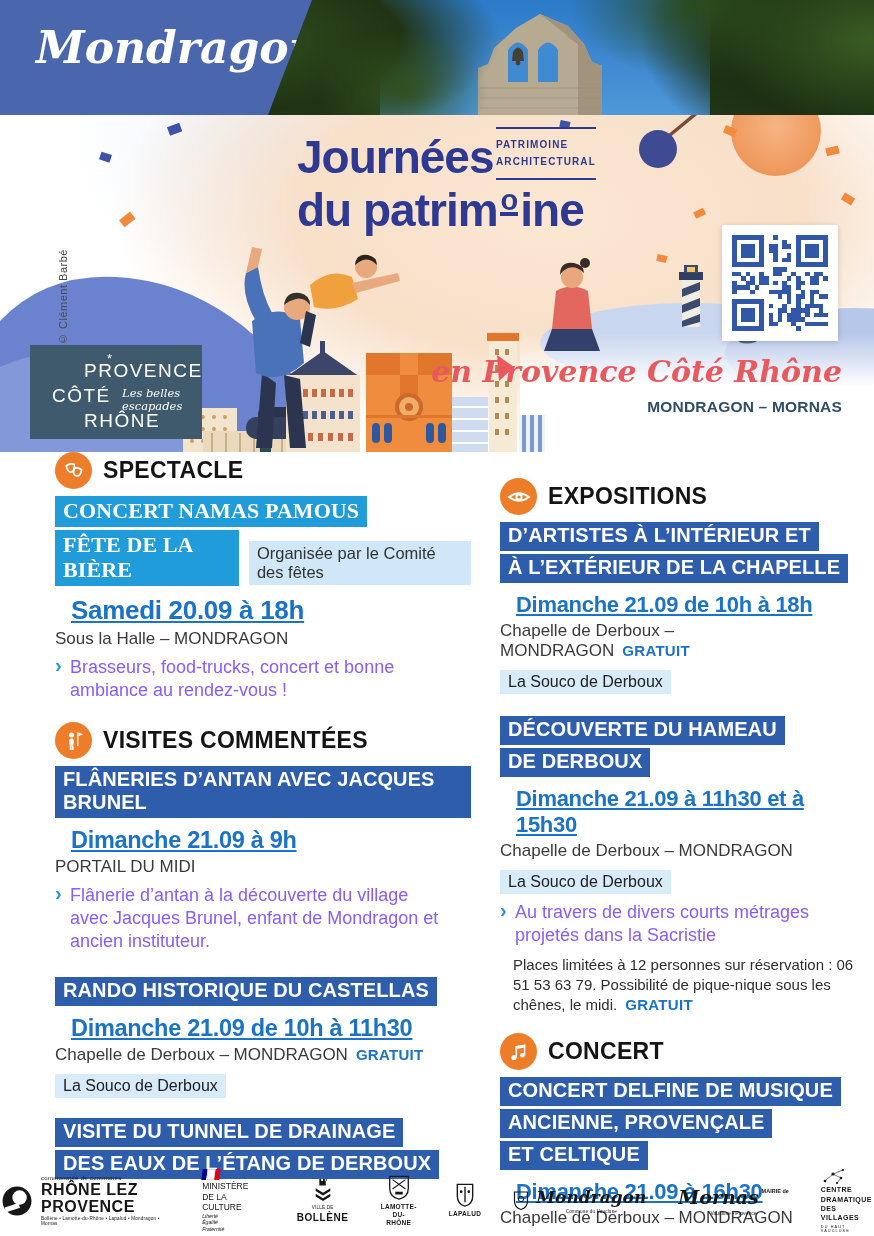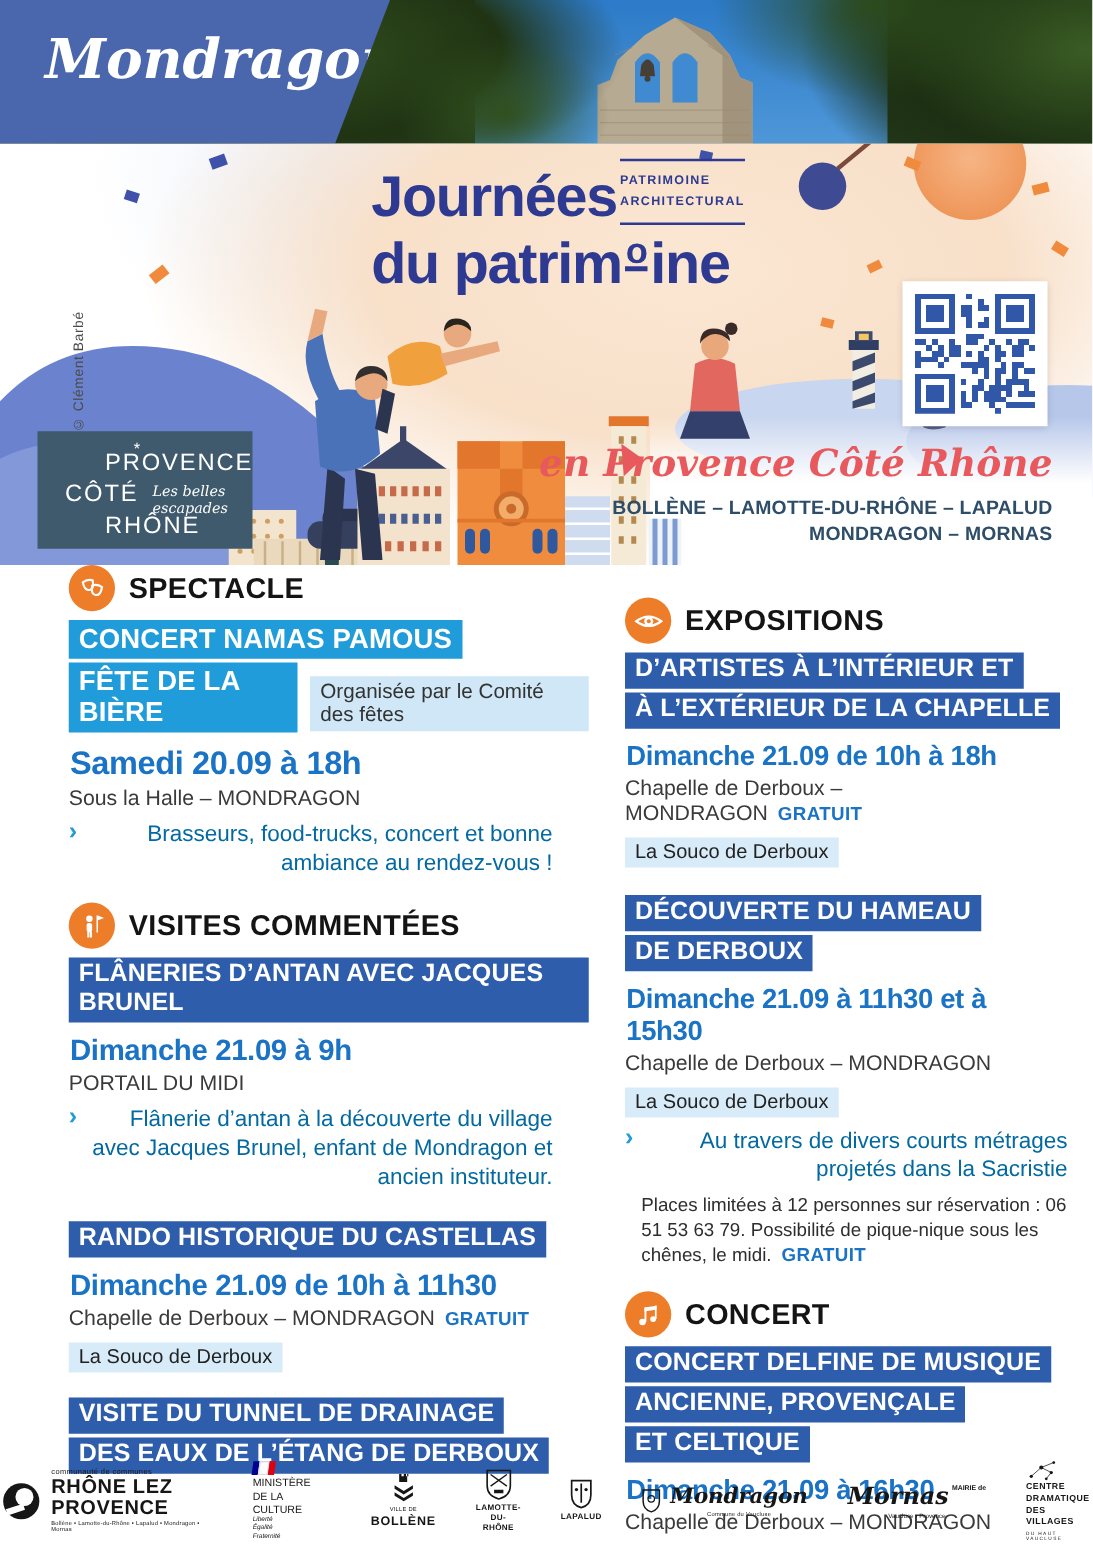--- a/index.html
+++ b/index.html
@@ -56,31 +56,31 @@
   .sec{display:flex;align-items:center;gap:11px;margin:0 0 7px;}
   .mt18{margin-top:18px;}.mt20{margin-top:20px;}.mt22{margin-top:22px;}.mt24{margin-top:24px;}
   .ic{width:37px;height:37px;border-radius:50%;background:#ee7d2a;flex:0 0 auto;
       display:flex;align-items:center;justify-content:center;}
   .ic svg{width:24px;height:24px;}
   .lbl{font-size:23px;font-weight:800;color:#141414;letter-spacing:.3px;}
   .trow{margin:0 0 3px;}
   .noterow{display:flex;align-items:flex-end;gap:10px;}
   .ttl{display:inline-block;background:#2e5dab;color:#fff;font-weight:700;font-size:20px;
        line-height:23px;padding:2px 8px 4px;letter-spacing:.1px;}
-  .ttl.cy{background:#1f9cd9;font-size:22px;line-height:25px;}
+  .ttl.cy{background:#1f9cd9;font-size:22px;line-height:25px;font-family:Liberation Serif, serif;}
   .note{display:inline-block;background:#cfe7f6;color:#333;font-size:16.5px;padding:3px 8px;margin-bottom:1px;}
-  .date{color:#1a73c4;font-weight:700;margin:9px 1px 3px;letter-spacing:-.3px;}
+  .date{color:#1a73c4;font-weight:700;margin:9px 16px 3px;letter-spacing:-.3px;text-decoration:underline;}
   .colL .date{font-size:23.5px;}
   .colL .date.big{font-size:26px;}
   .colR .date{font-size:22px;}
   .place{font-size:17px;color:#3a3a3a;margin:3px 0;}
   .free{color:#1a73c4;font-weight:700;font-size:15px;margin-left:8px;letter-spacing:.3px;}
   .tag{display:inline-block;background:#d8ebf8;color:#222;font-size:16px;padding:3px 8px;margin:6px 0 0;}
-  .desc{position:relative;padding-left:15px;font-size:18px;line-height:23px;color:#0369a1;
-        margin:7px 0 0;max-width:372px;text-align:right;}
+  .desc{position:relative;padding-left:15px;font-size:18px;line-height:23px;color:#8b5cf6;
+        margin:7px 0 0;max-width:372px;}
   .desc::before{content:"›";position:absolute;left:0;top:-2px;color:#1f9cd9;font-weight:700;font-size:20px;}
   .fine{font-size:13.5px;line-height:17.5px;color:#2e2e2e;margin:8px 0 0 12px;max-width:398px;}
   .colR .fine{font-size:15px;line-height:20px;margin-left:13px;max-width:342px;}
 
   
   .footer{position:absolute;left:0;top:1168px;width:874px;display:flex;justify-content:center;
           align-items:center;gap:32px;color:#161616;}
   .flogo{display:flex;align-items:center;gap:7px;}
   .stack{display:flex;flex-direction:column;align-items:center;gap:2px;}
   .stackL{display:flex;flex-direction:column;gap:1px;}
@@ -454,21 +454,20 @@
     <div class="pcr">
       <span class="star"></span>
       <div class="l1">PROVENCE</div>
       <div class="l2">CÔTÉ</div>
       <div class="tagline">Les belles escapades</div>
       <div class="l3">RHÔNE</div>
     </div>
 
     <div class="region">en Provence Côté Rhône</div>
     <div class="towns">
-      <div>BOLLÈNE – LAMOTTE-DU-RHÔNE – LAPALUD</div>
       <div>MONDRAGON – MORNAS</div>
     </div>
   </section>
 
   <div class="colL">
     <div class="sec">
       <span class="ic">
         <svg viewBox="0 0 24 24">
             <g fill="none" stroke="#fff" stroke-width="1.7">
           <path d="M5 6 q4 -2 8 0 q0 7 -4 7 q-4 0 -4 -7z" transform="rotate(-12 9 10)"></path>

